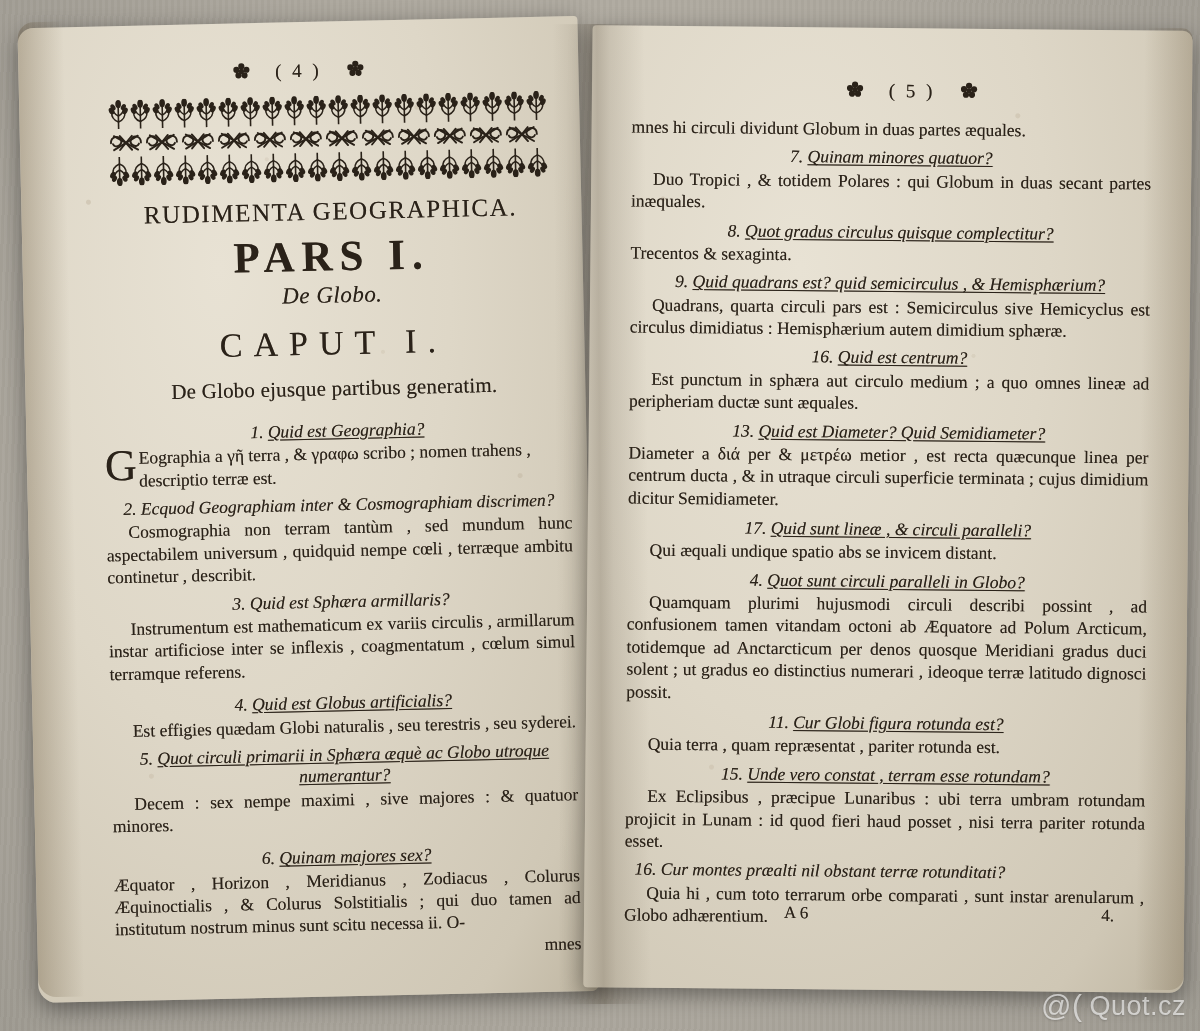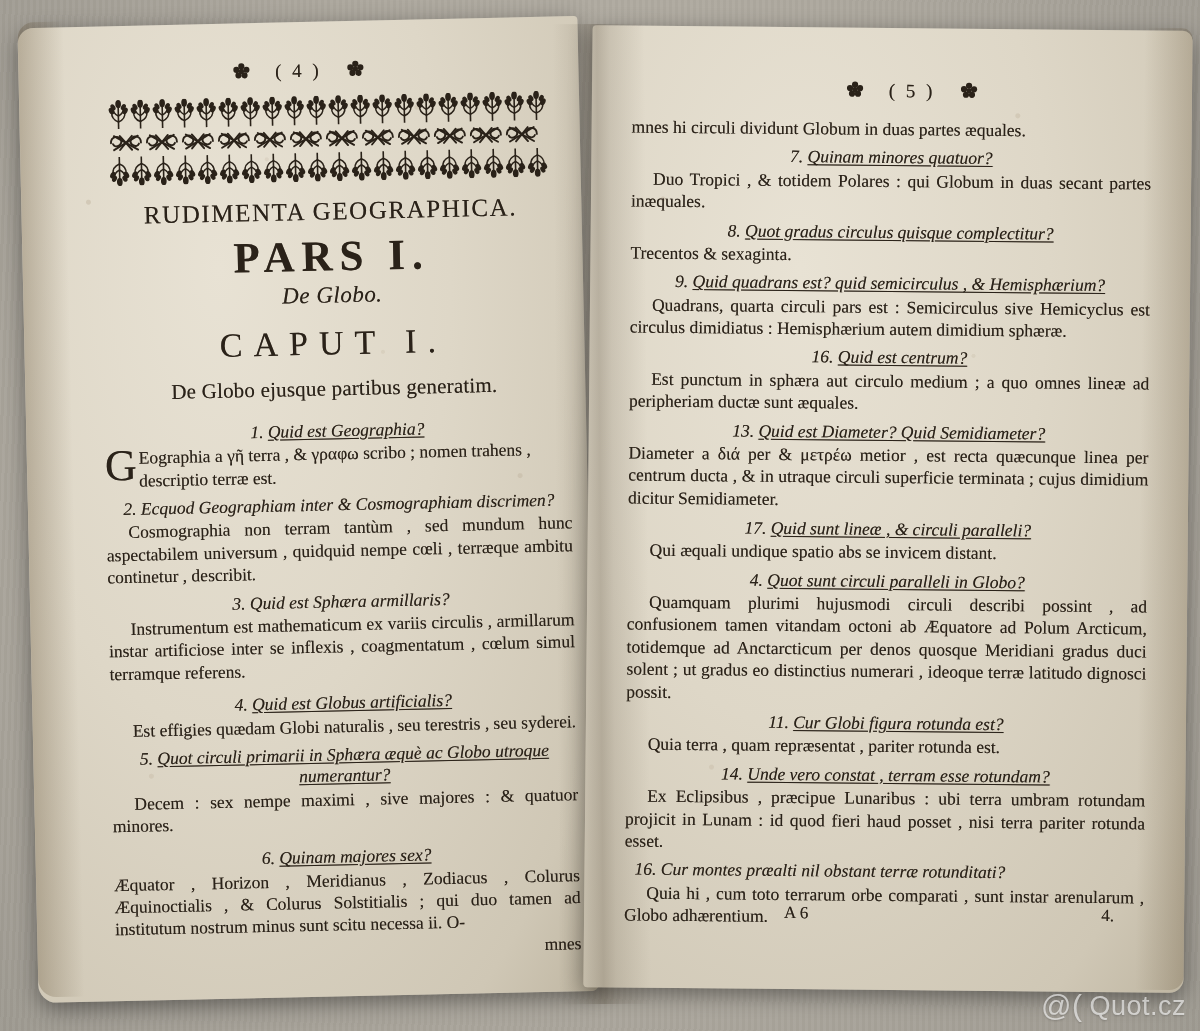--- a/index.html
+++ b/index.html
@@ -413,21 +413,21 @@
       </p>
       <p class="txt a" style="position:relative;">Quamquam plurimi hujusmodi circuli describi possint , ad confusionem tamen vitandam octoni ab Æquatore ad Polum Arcticum, totidemque ad Anctarcticum per denos quosque Meridiani gradus duci solent ; ut gradus eo distinctius numerari , ideoque terræ latitudo dignosci possit.</p>
 
       <p class="txt q" style="position:relative;margin-top:8px;">
         <span>11.</span>
         <span class="uline">Cur Globi figura rotunda est?</span>
       </p>
       <p class="txt a" style="position:relative;">Quia terra , quam repræsentat , pariter rotunda est.</p>
 
       <p class="txt q" style="position:relative;">
-        <span>14.</span>
+        <span>15.</span>
         <span class="uline">Unde vero constat , terram esse rotundam?</span>
       </p>
       <p class="txt a" style="position:relative;">Ex Eclipsibus , præcipue Lunaribus : ubi terra umbram rotundam projicit in Lunam : id quod fieri haud posset , nisi terra pariter rotunda esset.</p>
 
       <p class="txt q" style="position:relative;text-align:left;padding-left:10px;">
         <span>16.</span>
         <span>Cur montes præalti nil obstant terræ rotunditati?</span>
       </p>
       <p class="txt a" style="position:relative;">Quia hi , cum toto terrarum orbe comparati , sunt instar arenularum , Globo adhærentium.</p>
     </div>

